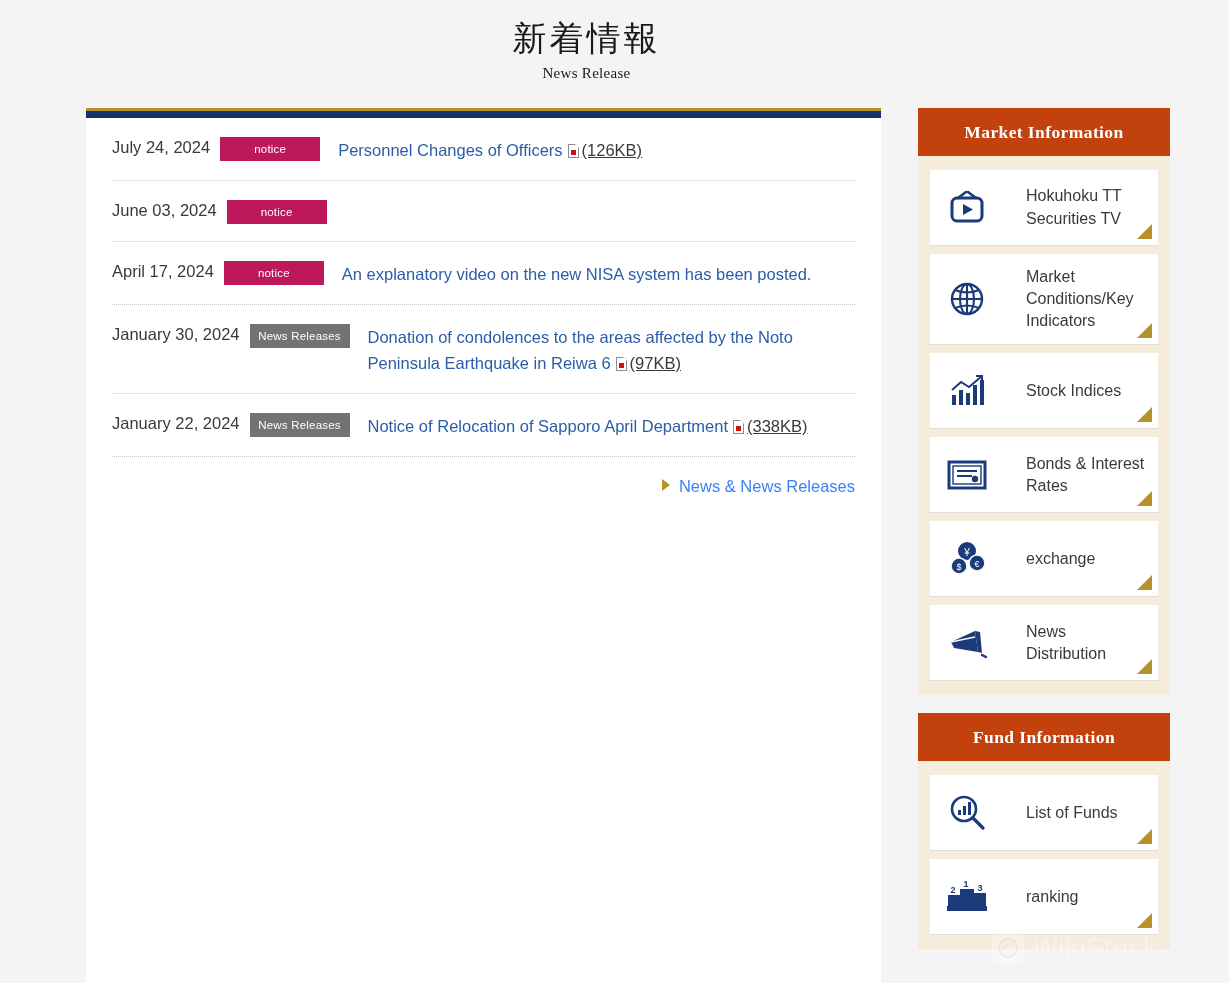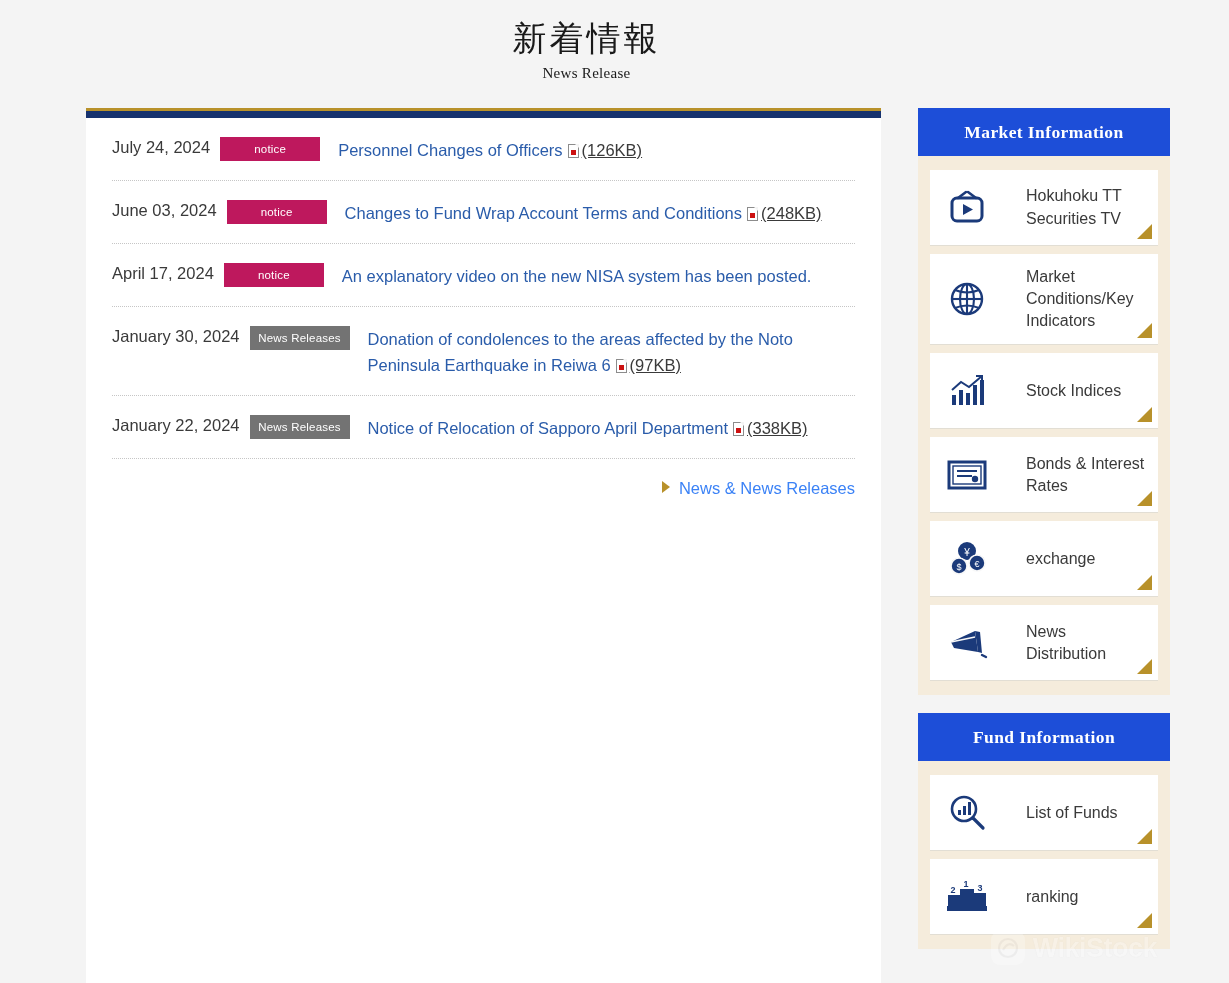--- a/index.html
+++ b/index.html
@@ -129,21 +129,21 @@
     border-left: 8px solid #b8912a;
     border-top: 6px solid transparent;
     border-bottom: 6px solid transparent;
     margin-right: 9px;
     vertical-align: 1px;
   }
 
   
   .side-block { margin-bottom: 18px; }
   .side-head {
-    background: #1d4ed8;
+    background: #c2410c;
     color: #ffffff;
     font-family: "Liberation Serif", serif;
     font-size: 17.5px;
     font-weight: bold;
     text-align: center;
     padding: 14px 0 13px 0;
     letter-spacing: 0.4px;
   }
   .side-panel {
     background: #f5ecdc;
@@ -227,21 +227,20 @@
       <div class="panel-rule-navy"></div>
       <div class="panel-body" id="news-list">
           <div class="news-row">
             <div class="news-date">July 24, 2024</div>
             <div class="badge-wrap"><span class="badge notice">notice</span></div>
             <div class="news-title"><span>Personnel Changes of Officers</span><span class="pdf-icon"></span><span class="kb">(126KB)</span></div>
           </div>
           <div class="news-row">
             <div class="news-date">June 03, 2024</div>
             <div class="badge-wrap"><span class="badge notice">notice</span></div>
-            <div class="news-title"><span>Changes to Fund Wrap Account Terms and Conditions</span><span class="pdf-icon"></span><span class="kb">(248KB)</span></div>
           </div>
           <div class="news-row">
             <div class="news-date">April 17, 2024</div>
             <div class="badge-wrap"><span class="badge notice">notice</span></div>
             <div class="news-title"><span>An explanatory video on the new NISA system has been posted.</span></div>
           </div>
           <div class="news-row">
             <div class="news-date">January 30, 2024</div>
             <div class="badge-wrap"><span class="badge release">News Releases</span></div>
             <div class="news-title"><span>Donation of condolences to the areas affected by the Noto Peninsula Earthquake in Reiwa 6</span><span class="pdf-icon"></span><span class="kb">(97KB)</span></div>

